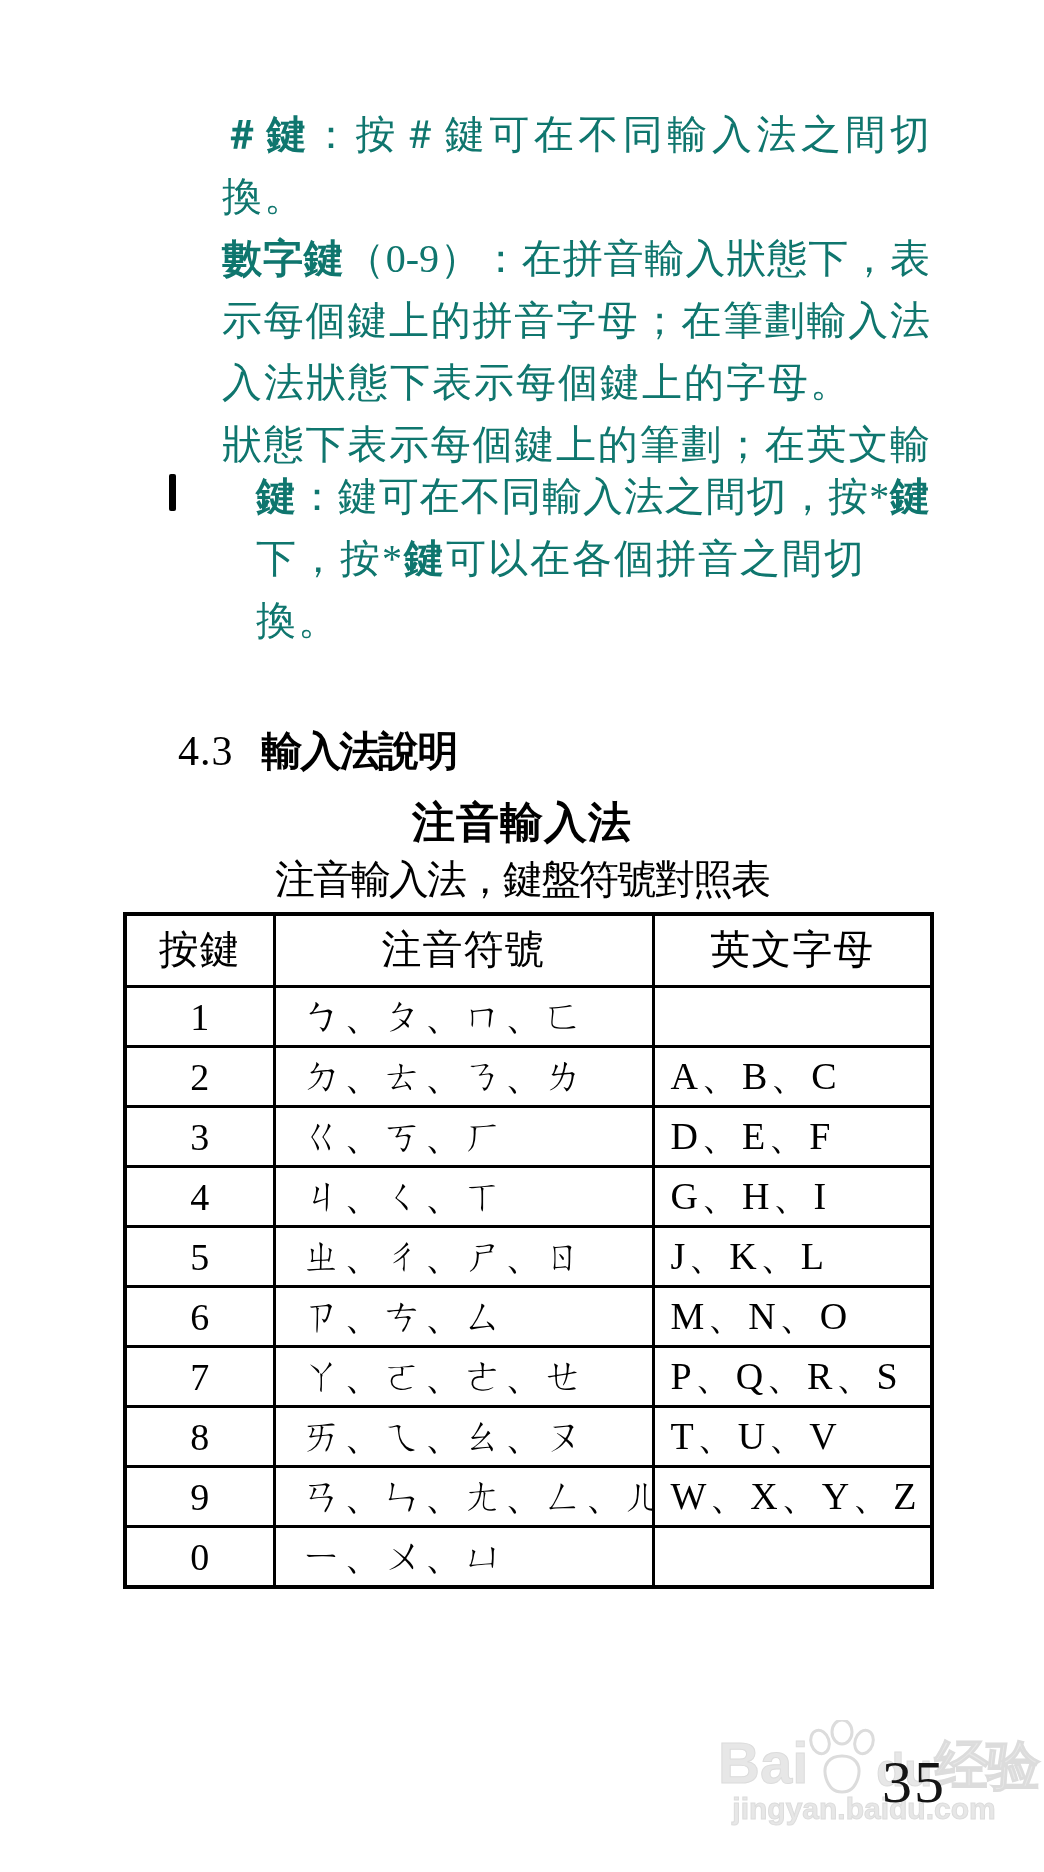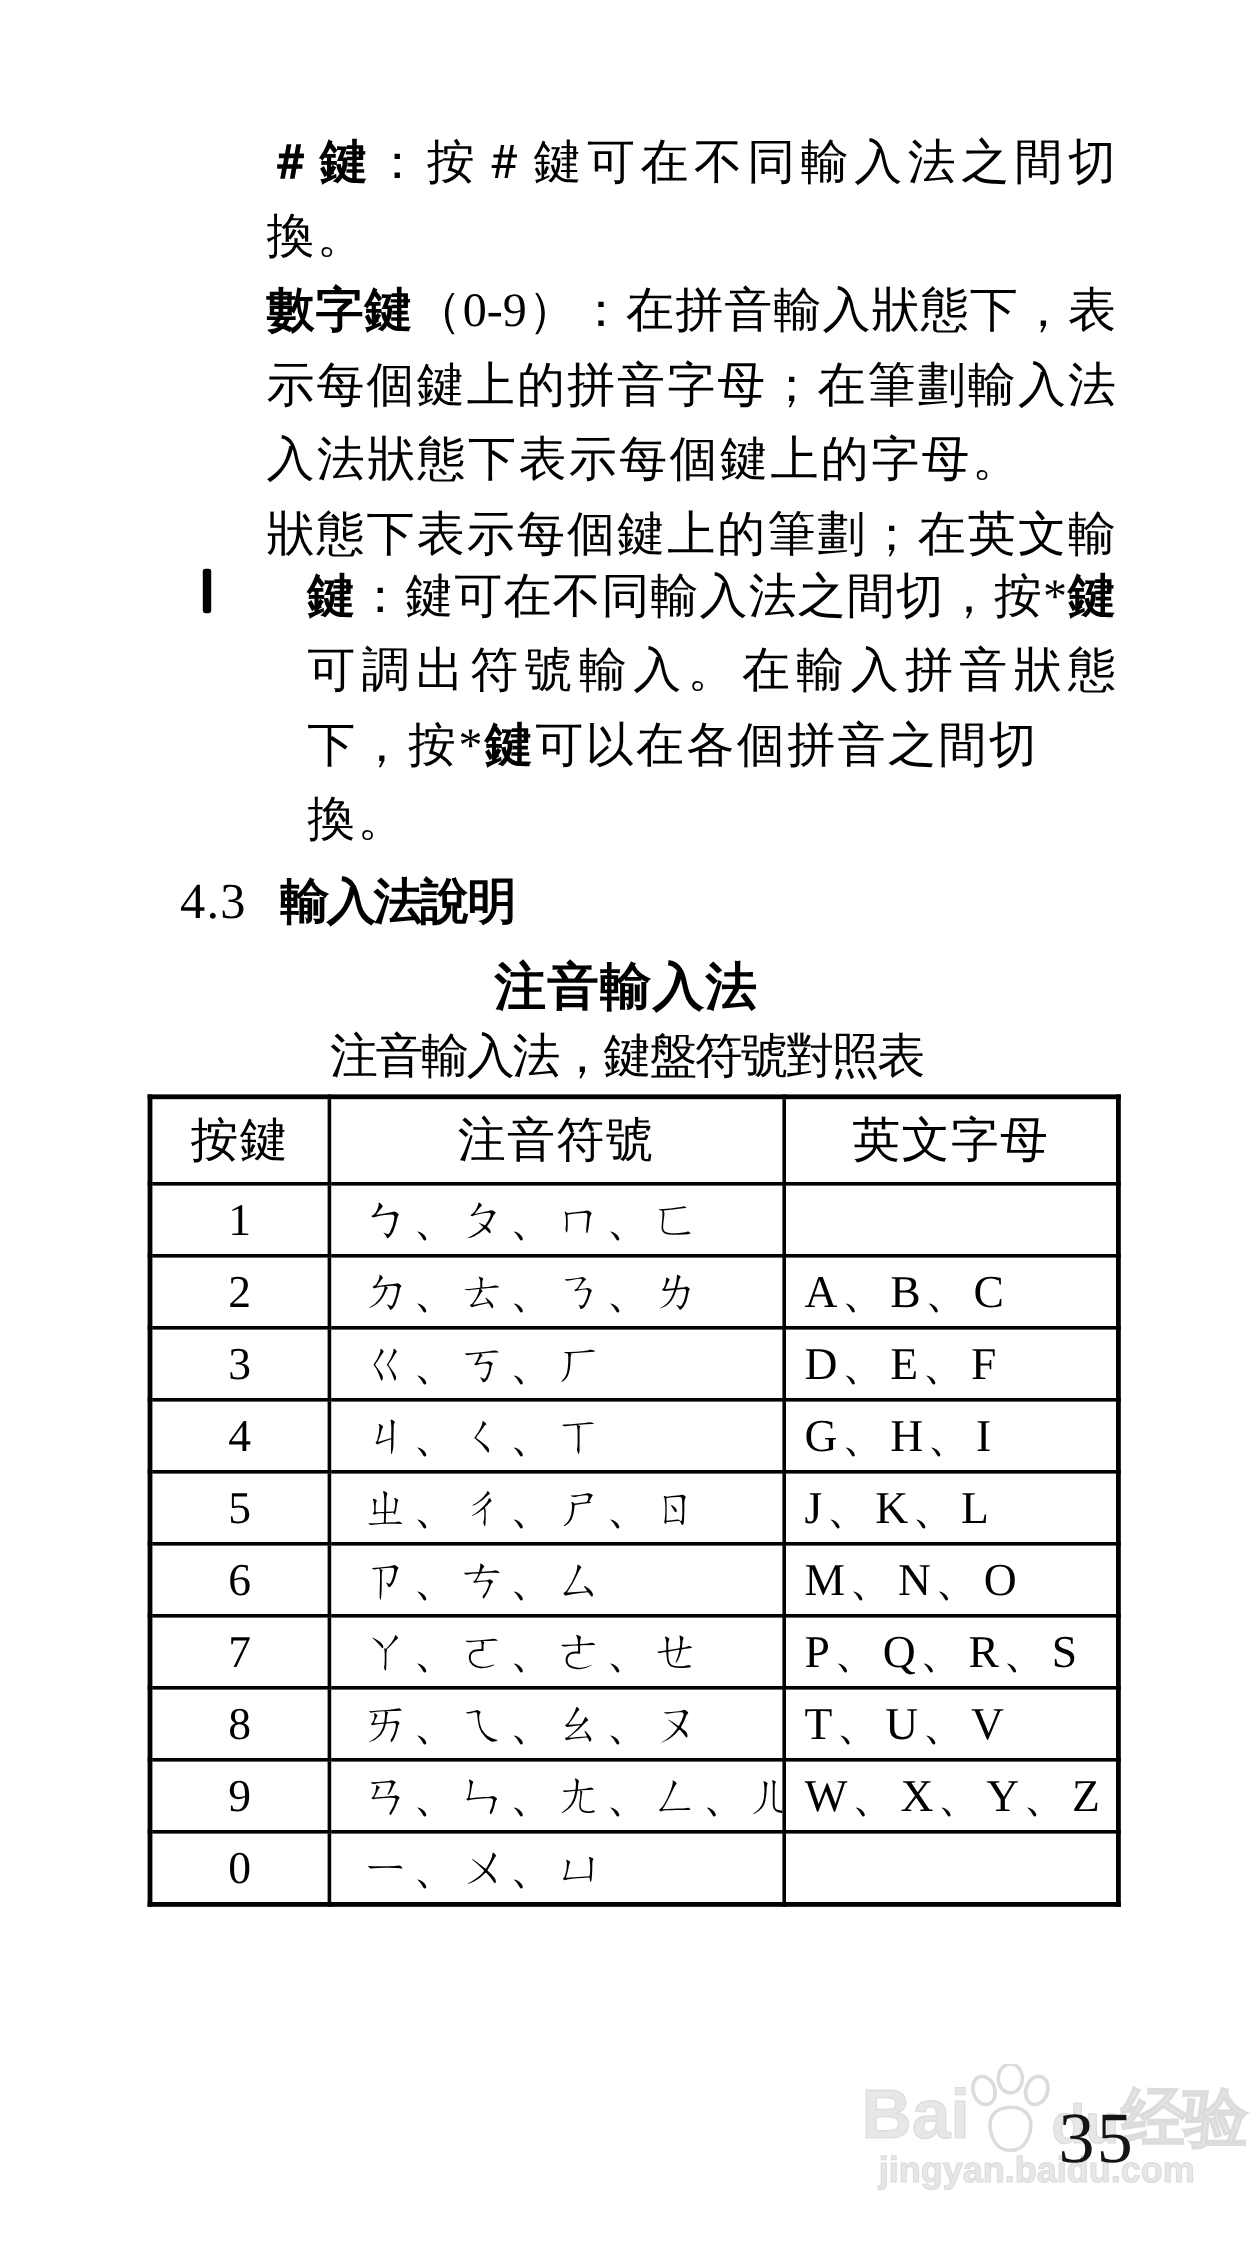--- a/index.html
+++ b/index.html
@@ -1,34 +1,34 @@
 <!DOCTYPE html>
 <html><head>
 <meta charset="utf-8">
 <style>
   html,body{margin:0;padding:0;background:#ffffff;}
   body{position:relative;width:1044px;height:1872px;overflow:hidden;
        font-family:"Liberation Serif","DejaVu Serif",serif;color:#000;}
 
   
-  .para{position:absolute;font-size:40px;color:#000000;}
+  .para{position:absolute;font-size:40px;color:#0f766e;}
   #para-0{left:222px;top:104px;width:708px;}
   #para-1{left:256px;top:466px;width:674px;}
   .line{display:block;height:62px;line-height:62px;}
   .line.fill{text-align:justify;text-align-last:justify;}
   .line.last{text-align:left;letter-spacing:2px;}
   .b{font-weight:bold;}
 
   .bullet{position:absolute;left:169px;top:474px;width:7px;height:37px;
           background:#000;border-radius:2px;}
 
   
   .section-heading{position:absolute;left:150px;top:720px;height:62px;line-height:62px;
                    white-space:nowrap;font-size:42px;}
-  .section-number{letter-spacing:1px;}
+  .section-number{letter-spacing:1px;margin-left:28px;}
   .section-title{font-weight:bold;font-size:41px;letter-spacing:-2px;margin-left:28px;}
 
   
   .tbl-title{position:absolute;left:0;top:794px;width:1044px;text-align:center;
              font-size:43px;font-weight:bold;letter-spacing:1px;}
   .tbl-subtitle{position:absolute;left:0;top:852px;width:1044px;text-align:center;
                 font-size:40px;letter-spacing:-2px;}
 
   
   table.kbmap{position:absolute;left:123px;top:912px;width:807px;
@@ -64,21 +64,20 @@
     <div class="line fill"><span class="b">＃鍵</span><span>：按＃鍵可在不同輸入法之間切</span></div>
     <div class="line last"><span>換。</span></div>
     <div class="line fill"><span class="b">數字鍵</span><span>（0-9）：在拼音輸入狀態下，表</span></div>
     <div class="line fill"><span>示每個鍵上的拼音字母；在筆劃輸入法</span></div>
     <div class="line last"><span>入法狀態下表示每個鍵上的字母。</span></div>
     <div class="line fill"><span>狀態下表示每個鍵上的筆劃；在英文輸</span></div>
   </div>
 <div class="bullet"></div>
 <div class="para" id="para-1">
     <div class="line fill"><span class="b">鍵</span><span>：鍵可在不同輸入法之間切，按*</span><span class="b">鍵</span></div>
-    <div class="line fill"><span>可調出符號輸入。在輸入拼音狀態</span></div>
     <div class="line last"><span>下，按*</span><span class="b">鍵</span><span>可以在各個拼音之間切換。</span></div>
   </div>
 
 <div class="section-heading">
   <span class="section-number">4.3</span><span class="section-title">輸入法說明</span>
 </div>
 
 <div class="tbl-title">注音輸入法</div>
 <div class="tbl-subtitle">注音輸入法，鍵盤符號對照表</div>
 

